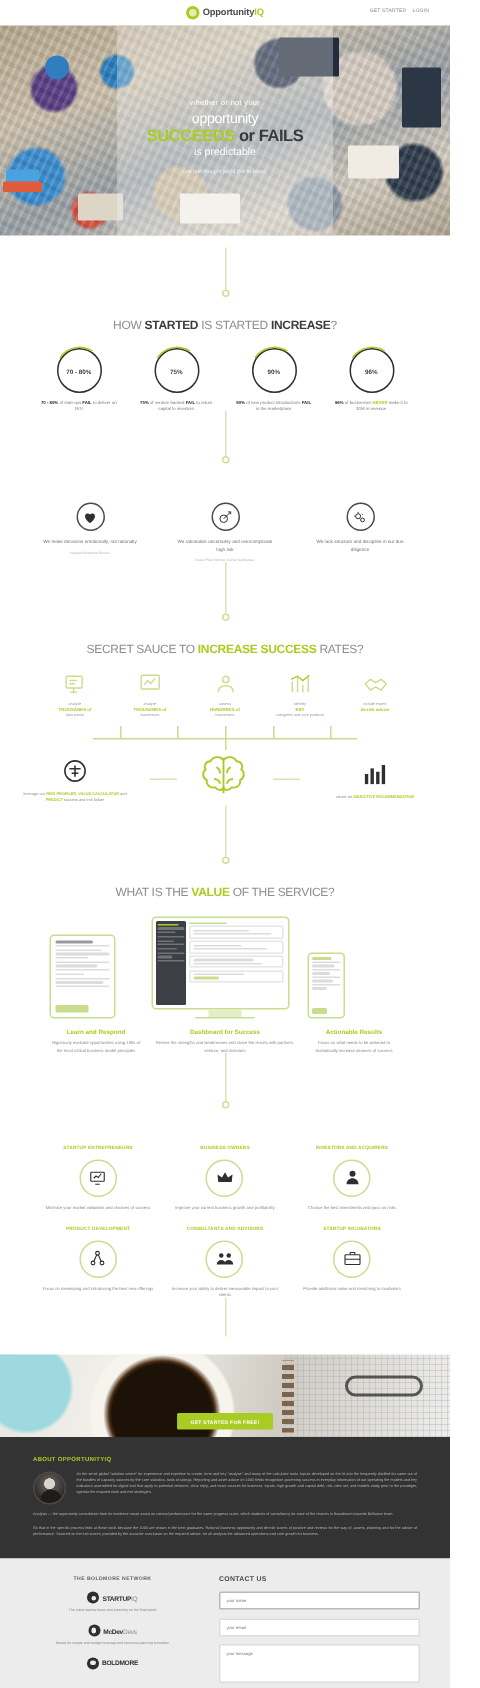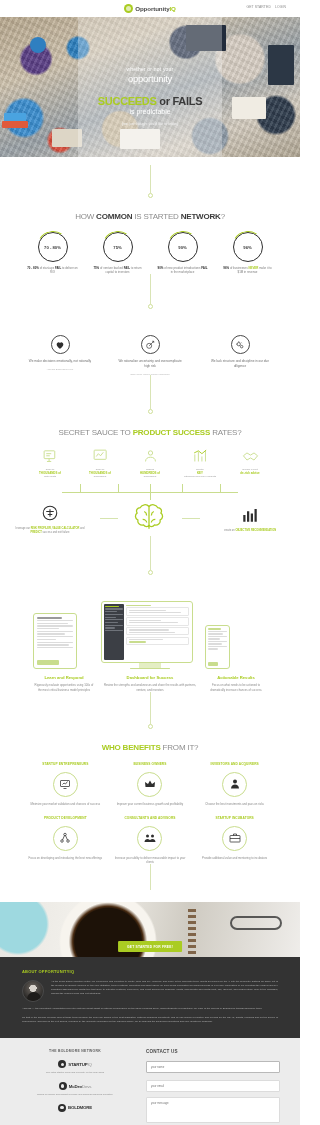--- a/index.html
+++ b/index.html
@@ -40,21 +40,21 @@
       repeating-linear-gradient(115deg, rgba(255,255,255,.11) 0 2px, rgba(0,0,0,.07) 2px 5px),
       repeating-linear-gradient(25deg, rgba(0,0,0,.06) 0 3px, rgba(255,255,255,.05) 3px 7px);
     opacity:.85;
   }
   .hero-objects{position:absolute;inset:0;}
   .ho{position:absolute;border-radius:1px;}
   .hero-veil{ position:absolute; left:78px; top:0; width:144px; height:140px; background:rgba(255,255,255,.30); }
   .hero-copy{ position:absolute; left:0; right:0; top:49px; text-align:center; }
   .hc1{ font-size:5px; color:#ffffff; letter-spacing:.2px; }
   .hc2{ font-size:9.4px; color:#ffffff; letter-spacing:-.2px; margin-top:1px;}
-  .hc3{ font-size:11px; font-weight:bold; margin-top:11px; letter-spacing:-.3px;}
+  .hc3{ font-size:11px; font-weight:bold; margin-top:1px; letter-spacing:-.3px;}
   .hc3 .g{ color:#aacc22; }
   .hc3 .d{ color:#3a3a3a; }
   .hc3 .w{ color:#3a3a3a; font-weight:bold;}
   .hc4{ font-size:7px; color:#ffffff; margin-top:1px;}
   .hc5{ font-size:3.6px; color:#f2f2f2; margin-top:7px;}
 
   
   .sec{ position:relative; padding-top:14px; }
   .sec-title{ text-align:center; font-size:8px; color:#8d8d8d; letter-spacing:-.2px; }
   .sec-title b{ color:#3b3b3b; }
@@ -228,21 +228,21 @@
       <div class="hc4">is predictable</div>
       <div class="hc5">(we just thought you'd like to know)</div>
     </div>
   </div>
 
   <div class="connector" style="height:28px;margin-top:8px;"></div>
   <div class="connector-dot"></div>
 
   <div class="sec">
     <div class="sec-title">
-      <span>HOW </span><b>COMMON</b><span> IS STARTED </span><b>NETWORK</b><span>?</span>
+      <span>HOW </span><b>STARTED</b><span> IS STARTED </span><b>INCREASE</b><span>?</span>
     </div>
     <div class="stats">
       <div class="stat">
         <div class="ring">
             <span>70 - 80%</span>
           </div>
         <p><b>70 - 80%</b><span> of start-ups </span><b>FAIL</b><span> to deliver on ROI</span></p>
       </div>
       <div class="stat">
         <div class="ring">
@@ -301,21 +301,21 @@
         <div class="src"></div>
       </div>
     </div>
   </div>
 
   <div class="connector" style="height:34px;"></div>
   <div class="connector-dot"></div>
 
   <div class="sec">
     <div class="sec-title">
-      <span>SECRET SAUCE TO </span><span class="g">PRODUCT SUCCESS</span><span> RATES?</span>
+      <span>SECRET SAUCE TO </span><span class="g">INCREASE SUCCESS</span><span> RATES?</span>
     </div>
     <div class="flow-top">
       <div class="ft">
         <div class="ft-ic">
           <svg viewBox="0 0 24 24" fill="none" stroke="#c9dd8e" stroke-width="1.3">
               <rect x="3" y="4" width="15" height="11" rx="1"></rect>
               <path d="M6 8h7M6 11h5M10 15v4M7 19h6"></path>
             </svg>
         </div>
         <h5>analyze</h5>
@@ -405,20 +405,23 @@
         </div>
         <p><span>create an </span><span class="g">OBJECTIVE RECOMMENDATION</span></p>
       </div>
     </div>
   </div>
 
   <div class="connector" style="height:34px;"></div>
   <div class="connector-dot"></div>
 
   <div class="sec">
+    <div class="sec-title">
+      <span>WHAT IS THE </span><span class="g">VALUE</span><span> OF THE SERVICE?</span>
+    </div>
     <div class="devices">
       <div class="dev-col" style="width:62px;">
         <div class="tablet">
           <div class="ln d" style="width:70%"></div>
             <div class="ln"></div>
             <div class="ln" style="width:85%"></div>
           <div class="ln"></div>
             <div class="ln" style="width:60%"></div>
             <div class="ln"></div>
           <div class="ln" style="width:78%"></div>
@@ -493,23 +496,20 @@
           <p>Focus on what needs to be actioned to dramatically increase chances of success</p>
         </div>
       </div>
     </div>
   </div>
 
   <div class="connector" style="height:32px;"></div>
   <div class="connector-dot"></div>
 
   <div class="sec">
-    <div class="sec-title">
-      <span class="g">WHO BENEFITS</span><span> FROM IT?</span>
-    </div>
     <div class="ben-grid">
       <div class="ben">
         <h4>STARTUP ENTREPRENEURS</h4>
         <div class="ben-c">
           <svg viewBox="0 0 24 24" fill="none" stroke="#2f2f2f" stroke-width="1.5">
               <rect x="3" y="5" width="18" height="12" rx="1"></rect>
               <path d="M7 13l3-3 3 2 4-5M9 21h6"></path>
             </svg>
         </div>
         <p>Minimize your market validation and chances of success</p>

